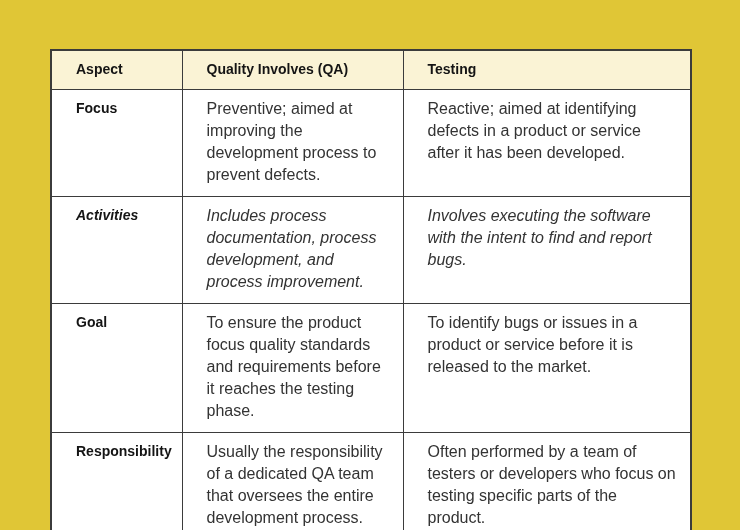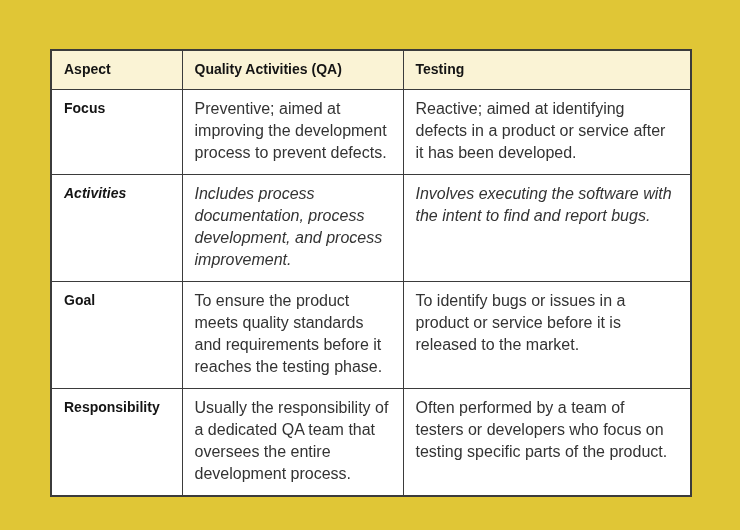--- a/index.html
+++ b/index.html
@@ -24,21 +24,21 @@
     border-collapse: collapse;
     width: 640px;
     background: #ffffff;
     table-layout: fixed;
   }
   table.comparison th,
   table.comparison td {
     border: 1.5px solid #3b3b3b;
     vertical-align: top;
     text-align: left;
-    padding: 8px 14px 10px 12px;
+    padding: 8px 14px 10px 24px;
     box-sizing: border-box;
   }
   table.comparison {
     border: 2px solid #3b3b3b;
   }
   col.c1 { width: 131px; }
   col.c2 { width: 221px; }
   col.c3 { width: 288px; }
   thead th {
     background: #faf3d5;
@@ -75,38 +75,38 @@
 <div class="table-wrap">
   <table class="comparison">
     <colgroup>
       <col class="c1">
       <col class="c2">
       <col class="c3">
     </colgroup>
     <thead>
       <tr>
         <th>Aspect</th>
-        <th>Quality Activities (QA)</th>
+        <th>Quality Involves (QA)</th>
         <th>Testing</th>
       </tr>
     </thead>
     <tbody>
       <tr class="r-focus">
         <td class="aspect">Focus</td>
         <td class="detail">Preventive; aimed at improving the development process to prevent defects.</td>
         <td class="detail">Reactive; aimed at identifying defects in a product or service after it has been developed.</td>
       </tr>
       <tr class="r-activities">
         <td class="aspect">Activities</td>
         <td class="detail">Includes process documentation, process development, and process improvement.</td>
         <td class="detail">Involves executing the software with the intent to find and report bugs.</td>
       </tr>
       <tr class="r-goal">
         <td class="aspect">Goal</td>
-        <td class="detail">To ensure the product meets quality standards and requirements before it reaches the testing phase.</td>
+        <td class="detail">To ensure the product focus quality standards and requirements before it reaches the testing phase.</td>
         <td class="detail">To identify bugs or issues in a product or service before it is released to the market.</td>
       </tr>
       <tr class="r-responsibility">
         <td class="aspect">Responsibility</td>
         <td class="detail">Usually the responsibility of a dedicated QA team that oversees the entire development process.</td>
         <td class="detail">Often performed by a team of testers or developers who focus on testing specific parts of the product.</td>
       </tr>
     </tbody>
   </table>
 </div>

